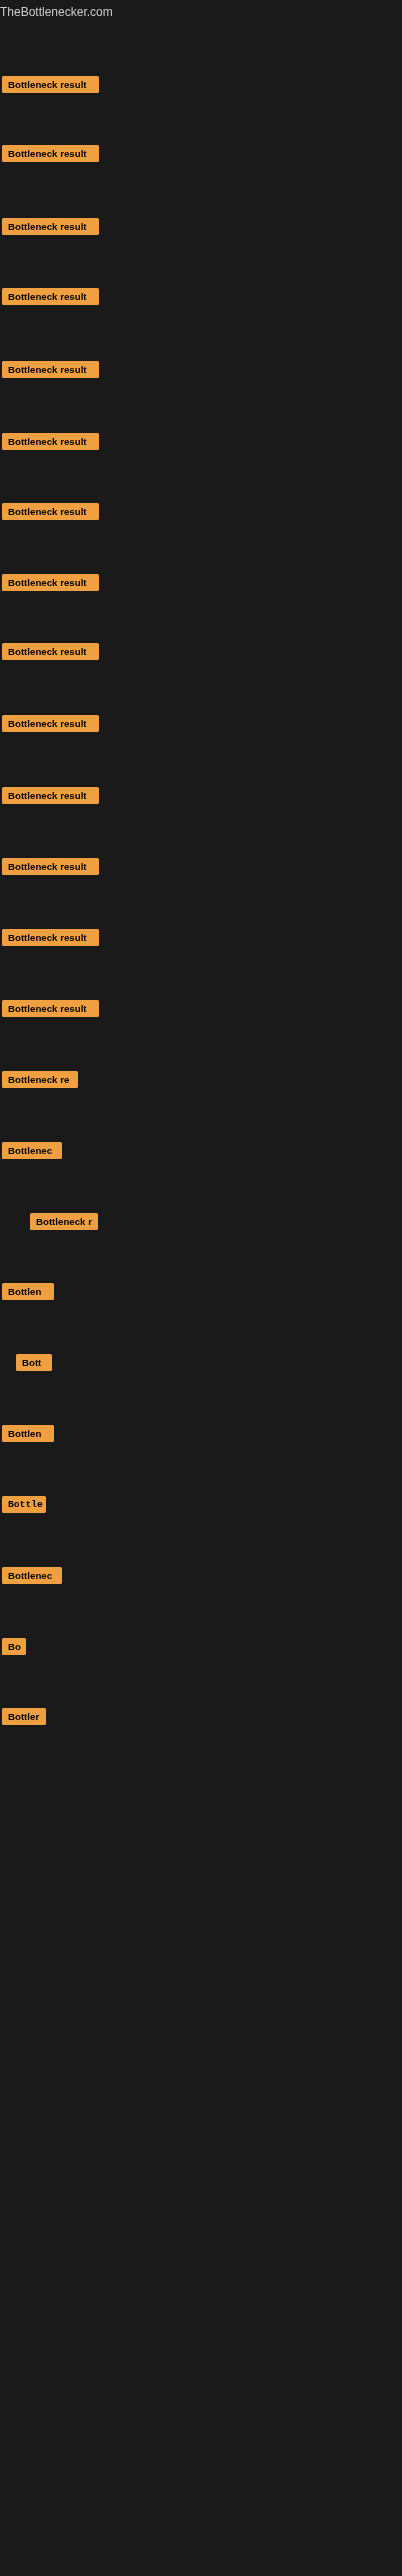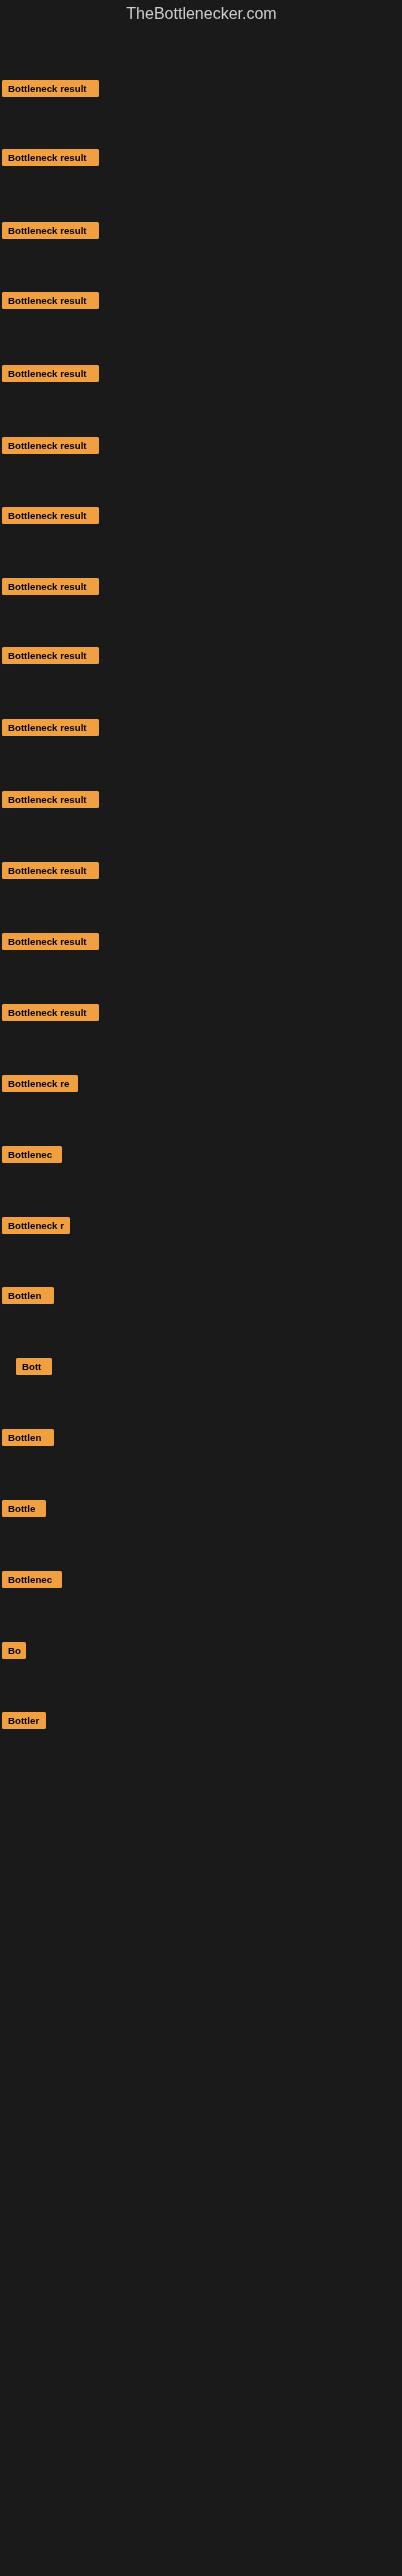--- a/index.html
+++ b/index.html
@@ -10,23 +10,23 @@
 
     body {
       width: 403px;
       min-height: 2576px;
       background-color: #1a1a1a;
       font-family: Arial, sans-serif;
       position: relative;
     }
 
     .site-title {
-      text-align: center;
+      text-align: left;
       color: #cccccc;
-      font-size: 16px;
+      font-size: 12px;
       padding: 4.8px 0;
       background-color: #1a1a1a;
     }
 
     .bottleneck-item {
       margin: 0 0 0 0;
       padding: 6.4px 0 6.4px 0;
       position: relative;
     }
 
@@ -65,22 +65,22 @@
     <div class="bottleneck-item" style="position: absolute; top: 473px; left: 1.6px;"><div class="bottleneck-badge" style="max-width: 97px; width: 97px;">Bottleneck result</div></div>
     <div class="bottleneck-item" style="position: absolute; top: 544px; left: 1.6px;"><div class="bottleneck-badge" style="max-width: 97px; width: 97px;">Bottleneck result</div></div>
     <div class="bottleneck-item" style="position: absolute; top: 613px; left: 1.6px;"><div class="bottleneck-badge" style="max-width: 97px; width: 97px;">Bottleneck result</div></div>
     <div class="bottleneck-item" style="position: absolute; top: 685px; left: 1.6px;"><div class="bottleneck-badge" style="max-width: 97px; width: 97px;">Bottleneck result</div></div>
     <div class="bottleneck-item" style="position: absolute; top: 757px; left: 1.6px;"><div class="bottleneck-badge" style="max-width: 97px; width: 97px;">Bottleneck result</div></div>
     <div class="bottleneck-item" style="position: absolute; top: 828px; left: 1.6px;"><div class="bottleneck-badge" style="max-width: 97px; width: 97px;">Bottleneck result</div></div>
     <div class="bottleneck-item" style="position: absolute; top: 899px; left: 1.6px;"><div class="bottleneck-badge" style="max-width: 97px; width: 97px;">Bottleneck result</div></div>
     <div class="bottleneck-item" style="position: absolute; top: 970px; left: 1.6px;"><div class="bottleneck-badge" style="max-width: 97px; width: 97px;">Bottleneck result</div></div>
     <div class="bottleneck-item" style="position: absolute; top: 1041px; left: 1.6px;"><div class="bottleneck-badge" style="max-width: 76px; width: 96px;">Bottleneck re</div></div>
     <div class="bottleneck-item" style="position: absolute; top: 1112px; left: 1.6px;"><div class="bottleneck-badge" style="max-width: 60px; width: 60px;">Bottlenec</div></div>
-    <div class="bottleneck-item" style="position: absolute; top: 1183px; left: 1.6px;"><div class="bottleneck-badge" style="max-width: 68px; width: 68px;">Bottleneck r</div></div>
+    <div class="bottleneck-item" style="position: absolute; top: 1183px; left: 1.6px;"><div class="bottleneck-badge" style="max-width: 68px; width: 68px; margin-left: 28px;">Bottleneck r</div></div>
     <div class="bottleneck-item" style="position: absolute; top: 1253px; left: 1.6px;"><div class="bottleneck-badge" style="max-width: 52px; width: 52px;">Bottlen</div></div>
     <div class="bottleneck-item" style="position: absolute; top: 1324px; left: 1.6px; padding-left: 14px;"><div class="bottleneck-badge" style="max-width: 36px; width: 36px;">Bott</div></div>
     <div class="bottleneck-item" style="position: absolute; top: 1395px; left: 1.6px;"><div class="bottleneck-badge" style="max-width: 52px; width: 52px;">Bottlen</div></div>
-    <div class="bottleneck-item" style="position: absolute; top: 1466px; left: 1.6px;"><div class="bottleneck-badge" style="max-width: 44px; width: 60px;">Bottle</div></div>
+    <div class="bottleneck-item" style="position: absolute; top: 1466px; left: 1.6px;"><div class="bottleneck-badge" style="max-width: 44px; width: 60px; font-family: Liberation Mono, monospace;">Bottle</div></div>
     <div class="bottleneck-item" style="position: absolute; top: 1537px; left: 1.6px;"><div class="bottleneck-badge" style="max-width: 60px; width: 60px;">Bottlenec</div></div>
     <div class="bottleneck-item" style="position: absolute; top: 1608px; left: 1.6px; text-decoration: underline;"><div class="bottleneck-badge" style="max-width: 24px; width: 24px;">Bo</div></div>
     <div class="bottleneck-item" style="position: absolute; top: 1678px; left: 1.6px;"><div class="bottleneck-badge" style="max-width: 44px; width: 44px;">Bottler</div></div>
   </div>
 
 
 </body></html>

